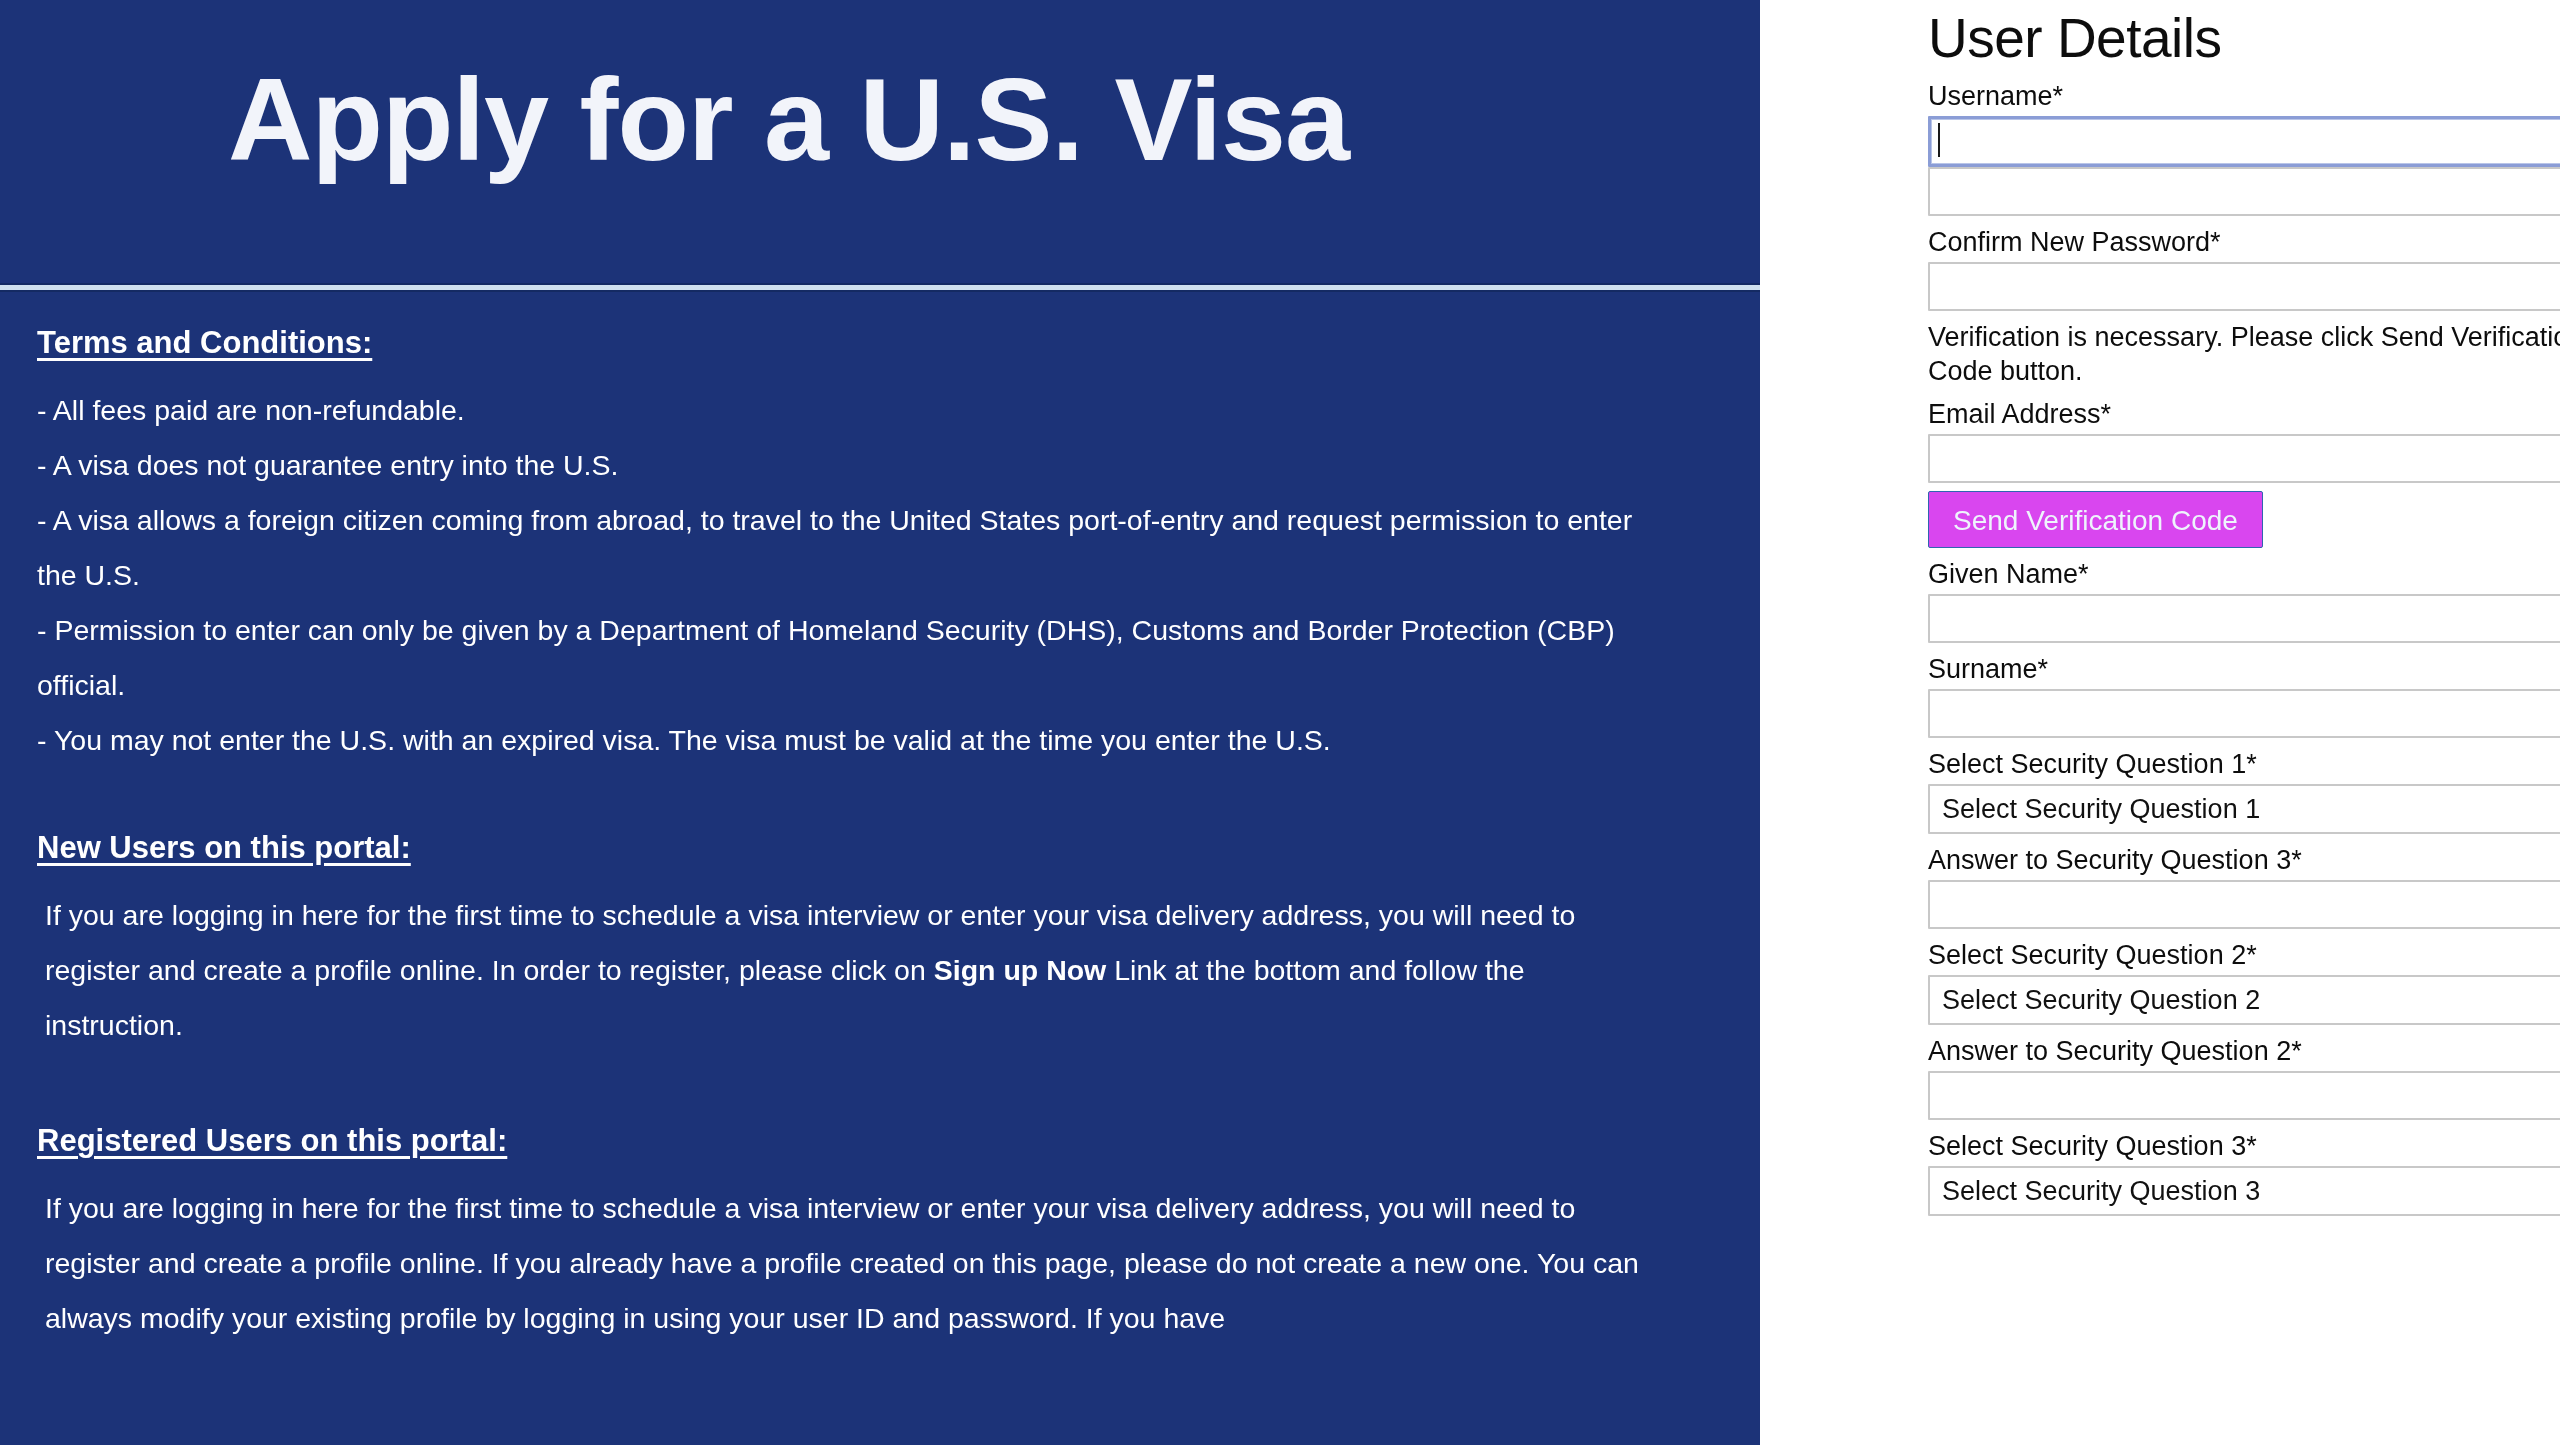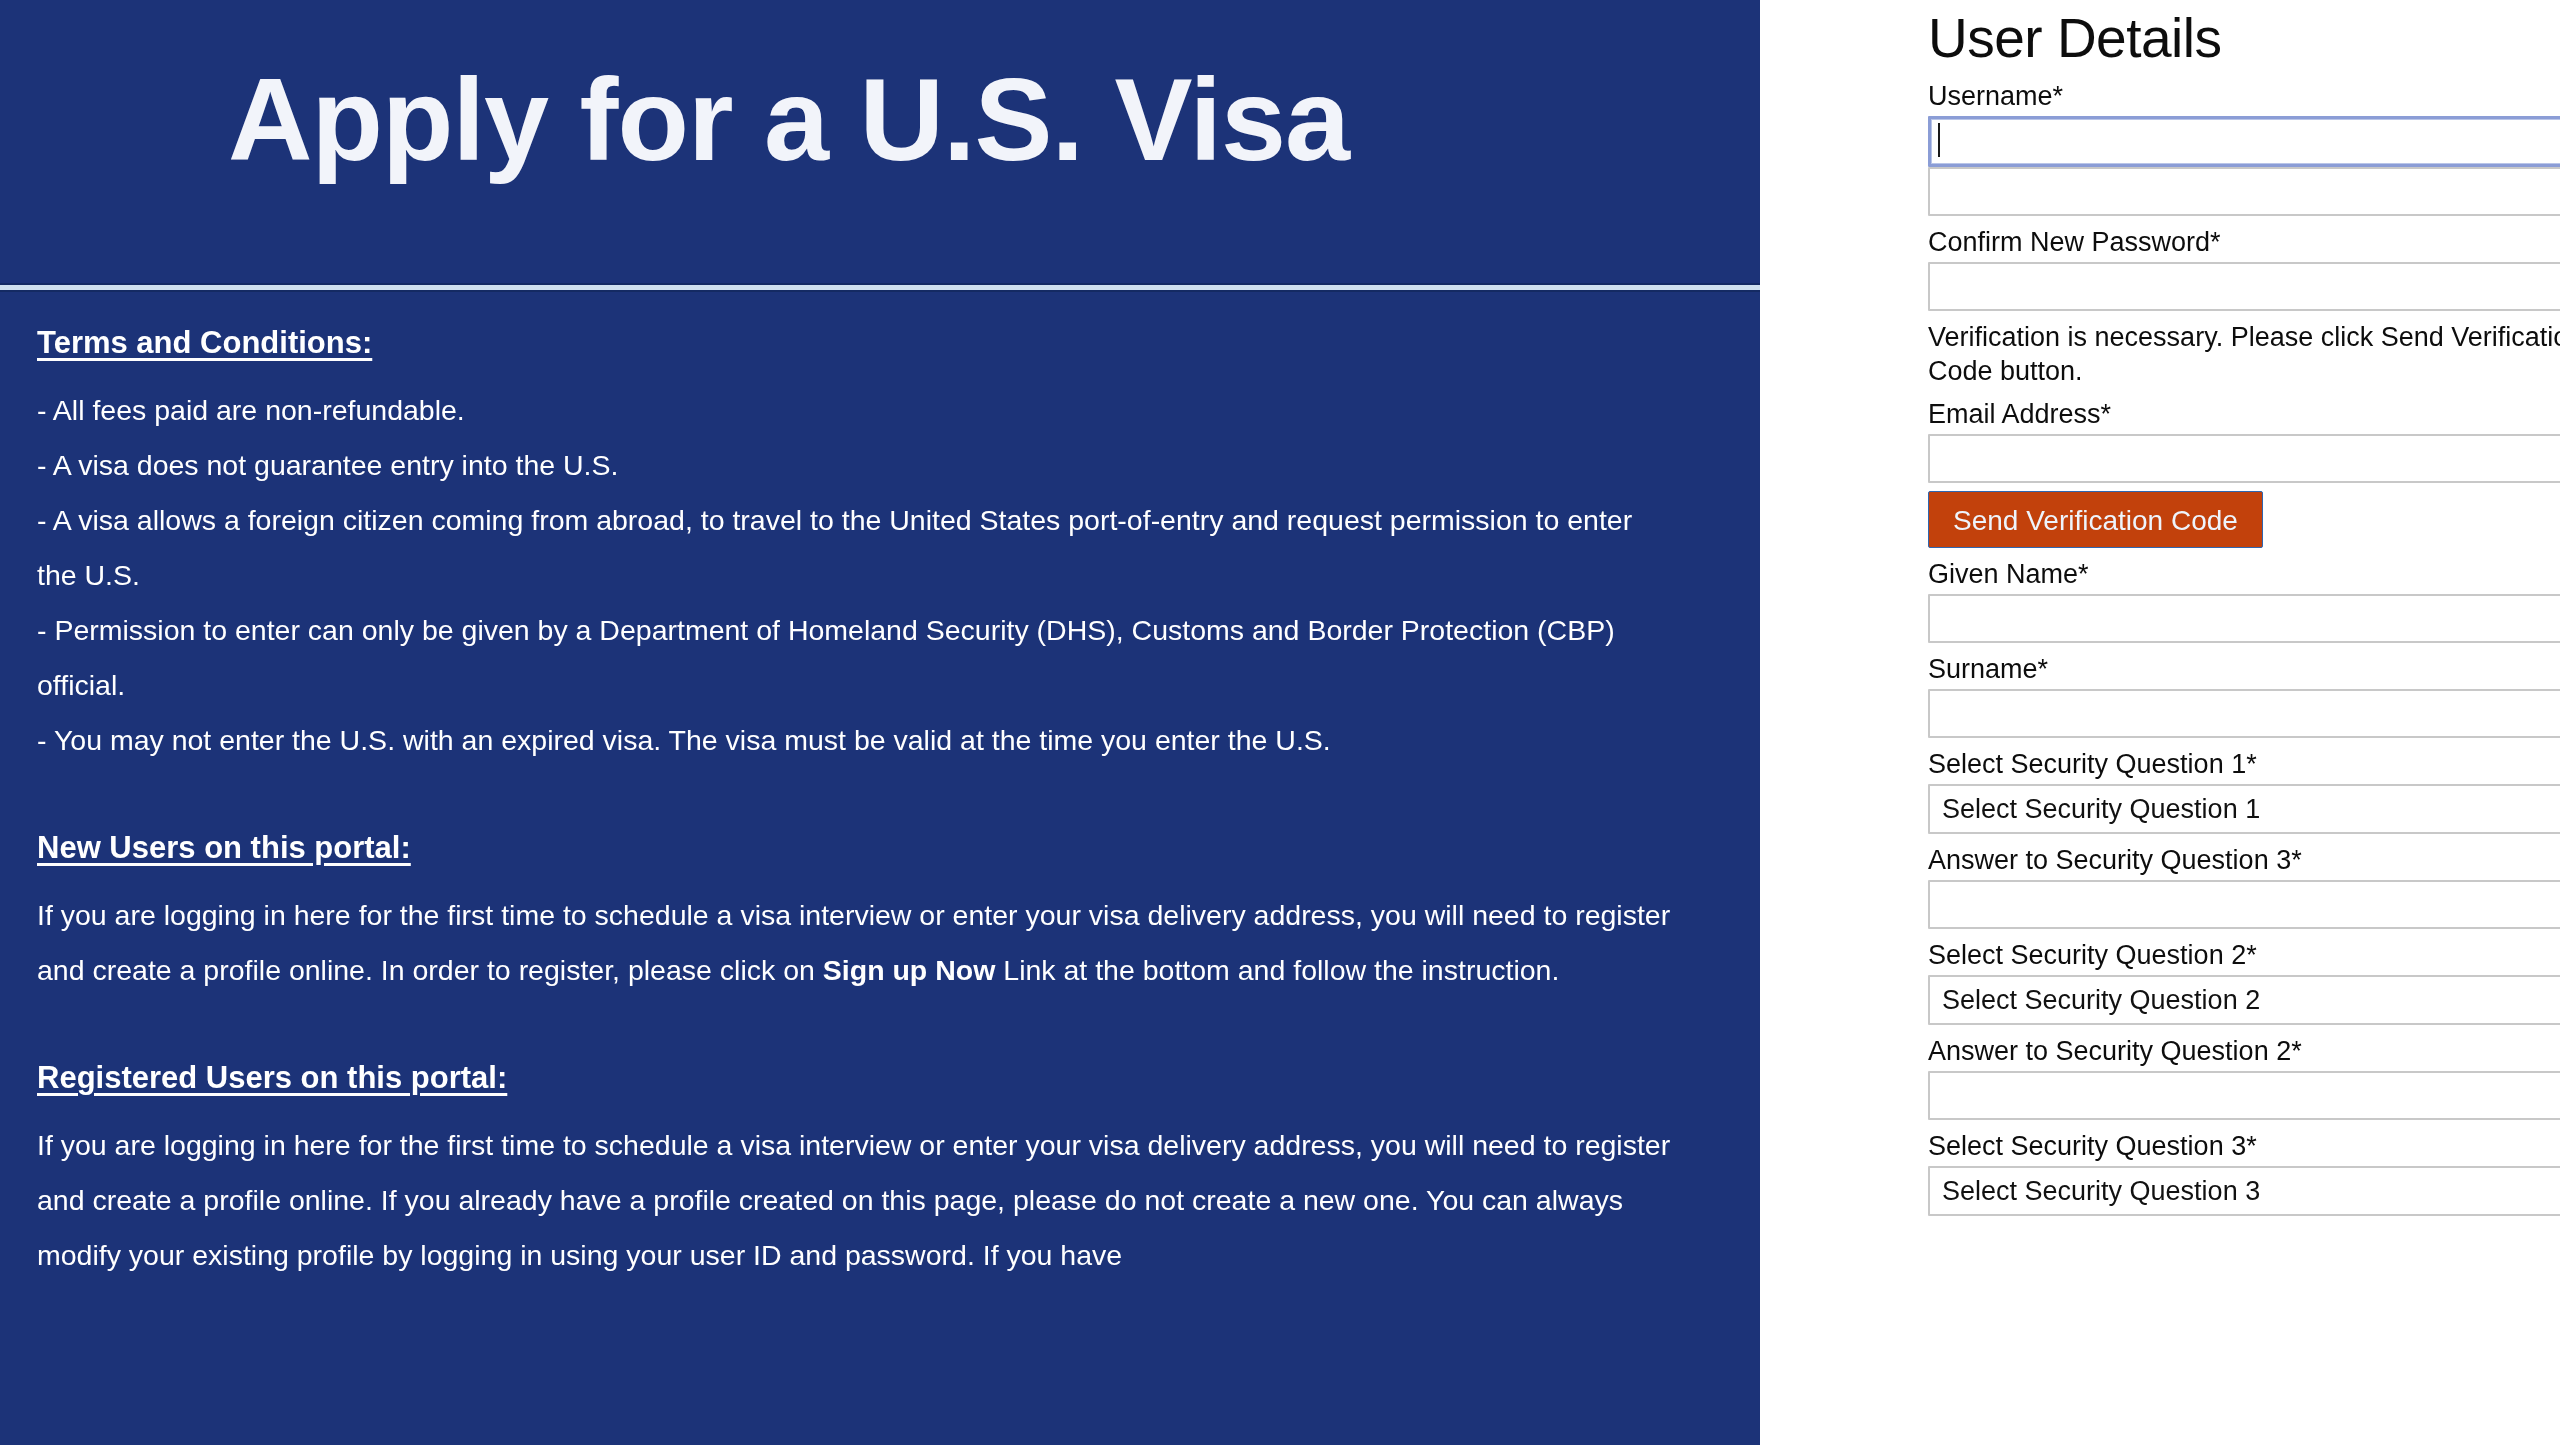--- a/index.html
+++ b/index.html
@@ -93,21 +93,21 @@
     line-height: 55px;
     color: #ffffff;
     margin: 0;
   }
 
   .body-para {
     font-size: 28.5px;
     font-weight: 400;
     line-height: 55px;
     color: #ffffff;
-    margin: 0;
+    margin: 8px;
   }
 
   .inline-bold { font-weight: 700; }
 
   .block-gap { height: 62px; }
 
   
   #right-panel {
     position: absolute;
     left: 1830px;
@@ -211,21 +211,21 @@
     background: #1a1a1a;
   }
 
   #send-code-button {
     display: inline-block;
     box-sizing: border-box;
     margin-top: 8px;
     padding: 0 24px;
     height: 57px;
     line-height: 57px;
-    background: #c2410c;
+    background: #d946ef;
     border: 1px solid #2f66b0;
     border-radius: 2px;
     color: #eef4fc;
     font-size: 28px;
     font-family: "Liberation Sans", sans-serif;
     font-weight: 400;
     cursor: pointer;
     white-space: nowrap;
   }
 </style>

